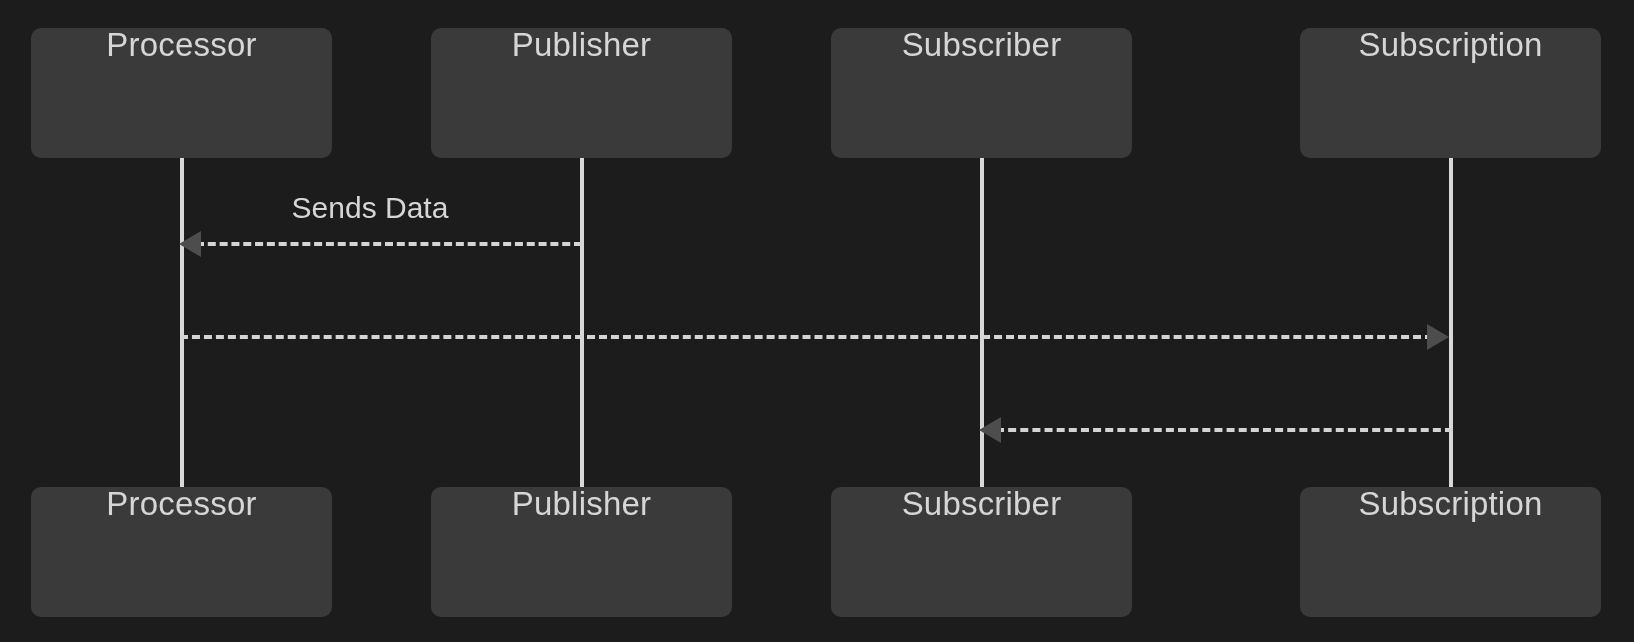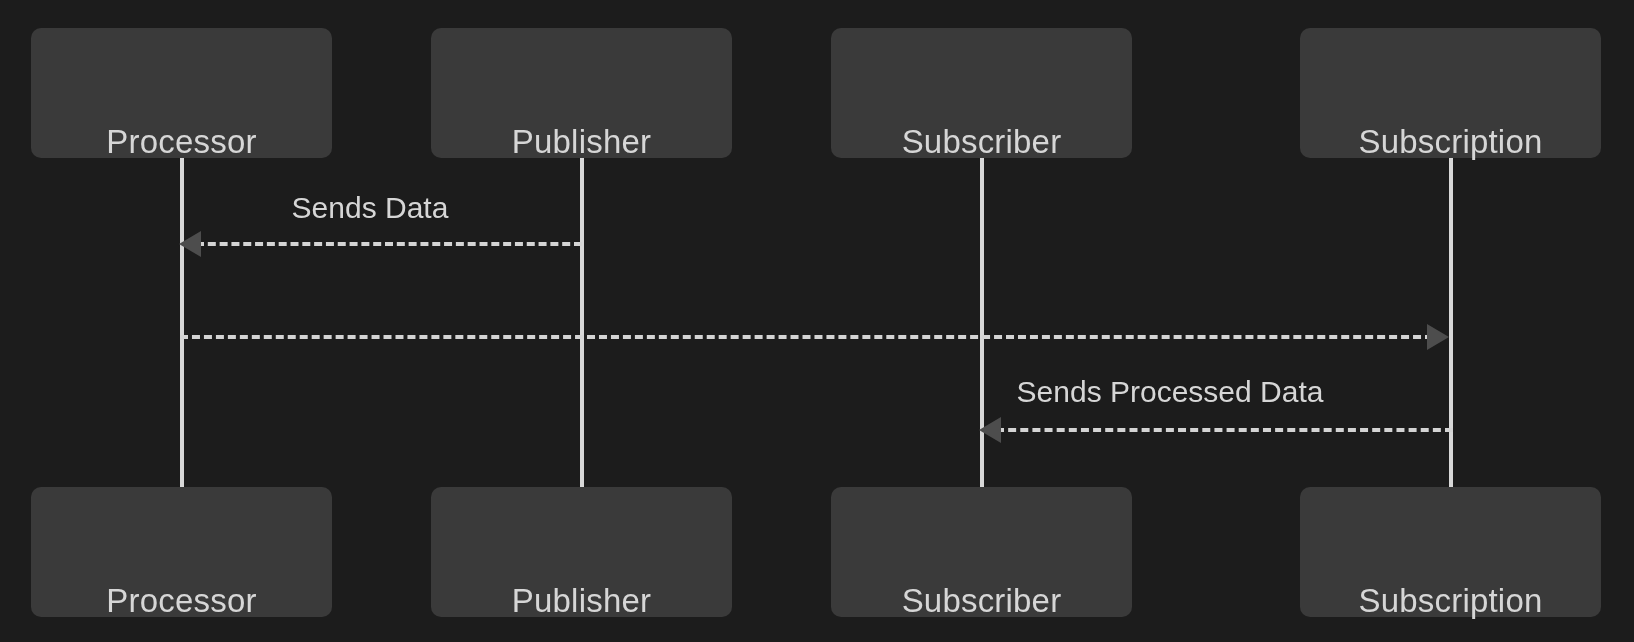--- a/index.html
+++ b/index.html
@@ -16,21 +16,21 @@
     height: 642px;
     background: #1c1c1c;
     overflow: hidden;
   }
   .actor-box {
     position: absolute;
     box-sizing: border-box;
     background: #3a3a3a;
     border-radius: 10px;
     display: flex;
-    align-items: flex-end;
+    align-items: flex-start;
     justify-content: center;
     z-index: 3;
   }
   .actor-label {
     color: #d6d6d6;
     font-size: 33px;
     font-weight: 400;
     letter-spacing: 0.2px;
     line-height: 1;
     white-space: nowrap;
@@ -97,21 +97,20 @@
     <span class="actor-label">Subscription</span>
   </div>
 
   <div class="msg-label" style="left:370px; top:193px;">Sends Data</div>
   <div class="msg-line" style="left:196px; top:242px; width:386px;"></div>
   <div class="arrowhead left" style="left:179px; top:231px;"></div>
 
   <div class="msg-line" style="left:180px; top:335px; width:1253px;"></div>
   <div class="arrowhead right" style="left:1427px; top:324px;"></div>
 
-  <div class="msg-label" style="left:1170px; top:377px;">Sends Processed Data</div>
   <div class="msg-line" style="left:996px; top:428px; width:457px;"></div>
   <div class="arrowhead left" style="left:979px; top:417px;"></div>
 
   <div class="actor-box" style="left:31px; top:487px; width:301px; height:130px;">
     <span class="actor-label">Processor</span>
   </div>
   <div class="actor-box" style="left:431px; top:487px; width:301px; height:130px;">
     <span class="actor-label">Publisher</span>
   </div>
   <div class="actor-box" style="left:831px; top:487px; width:301px; height:130px;">

